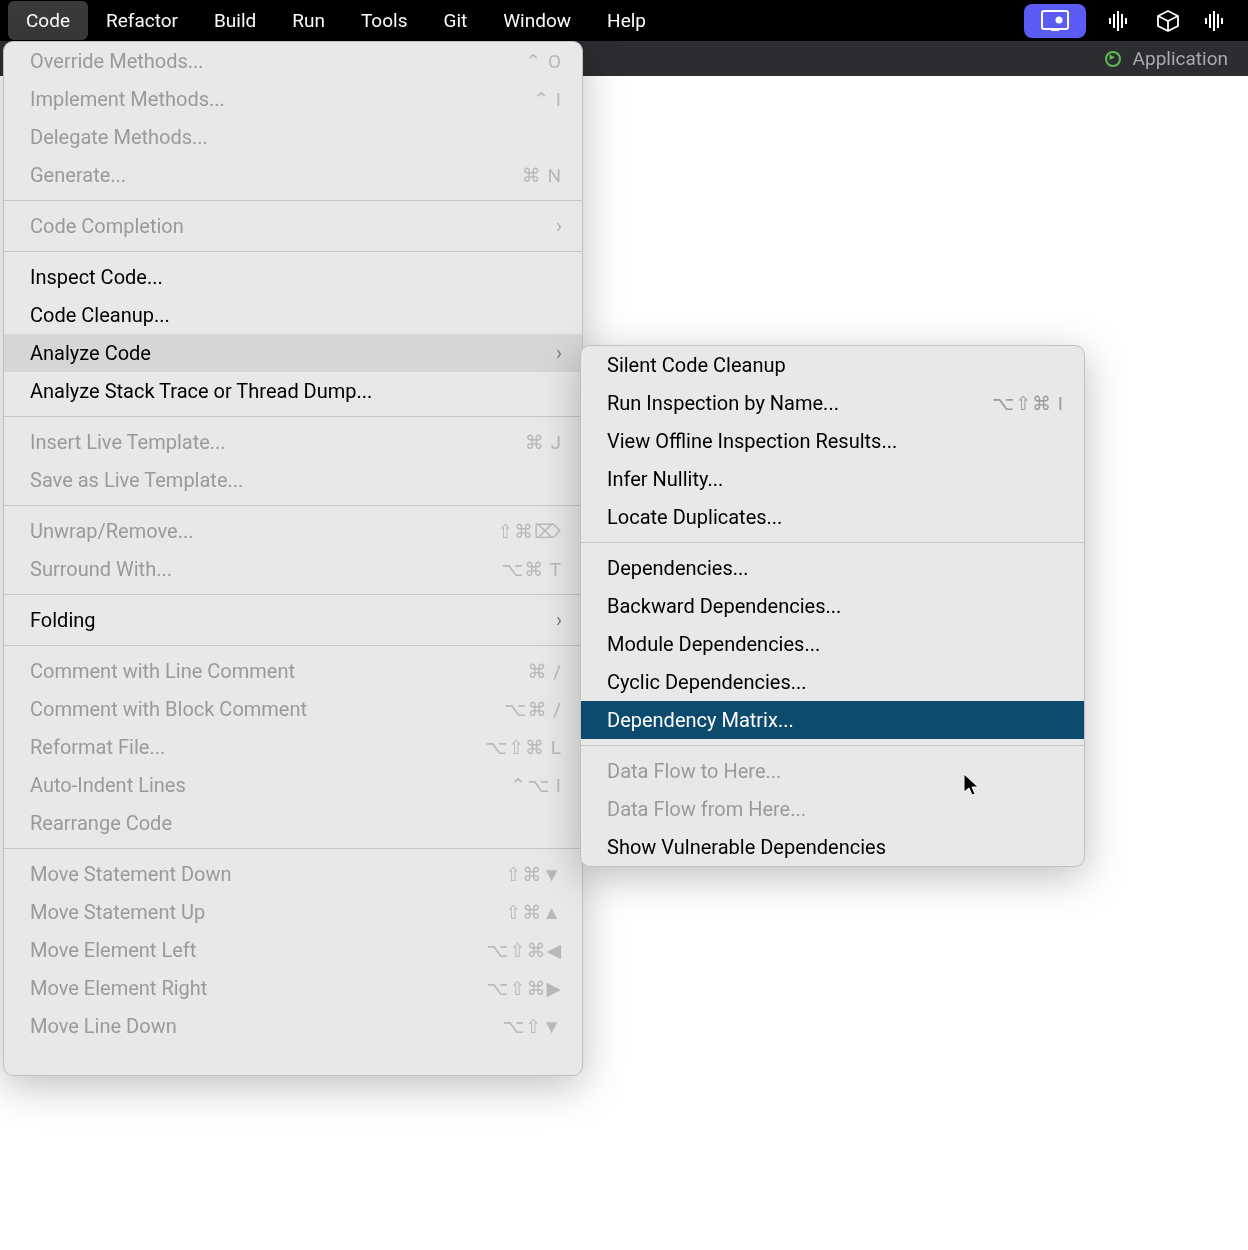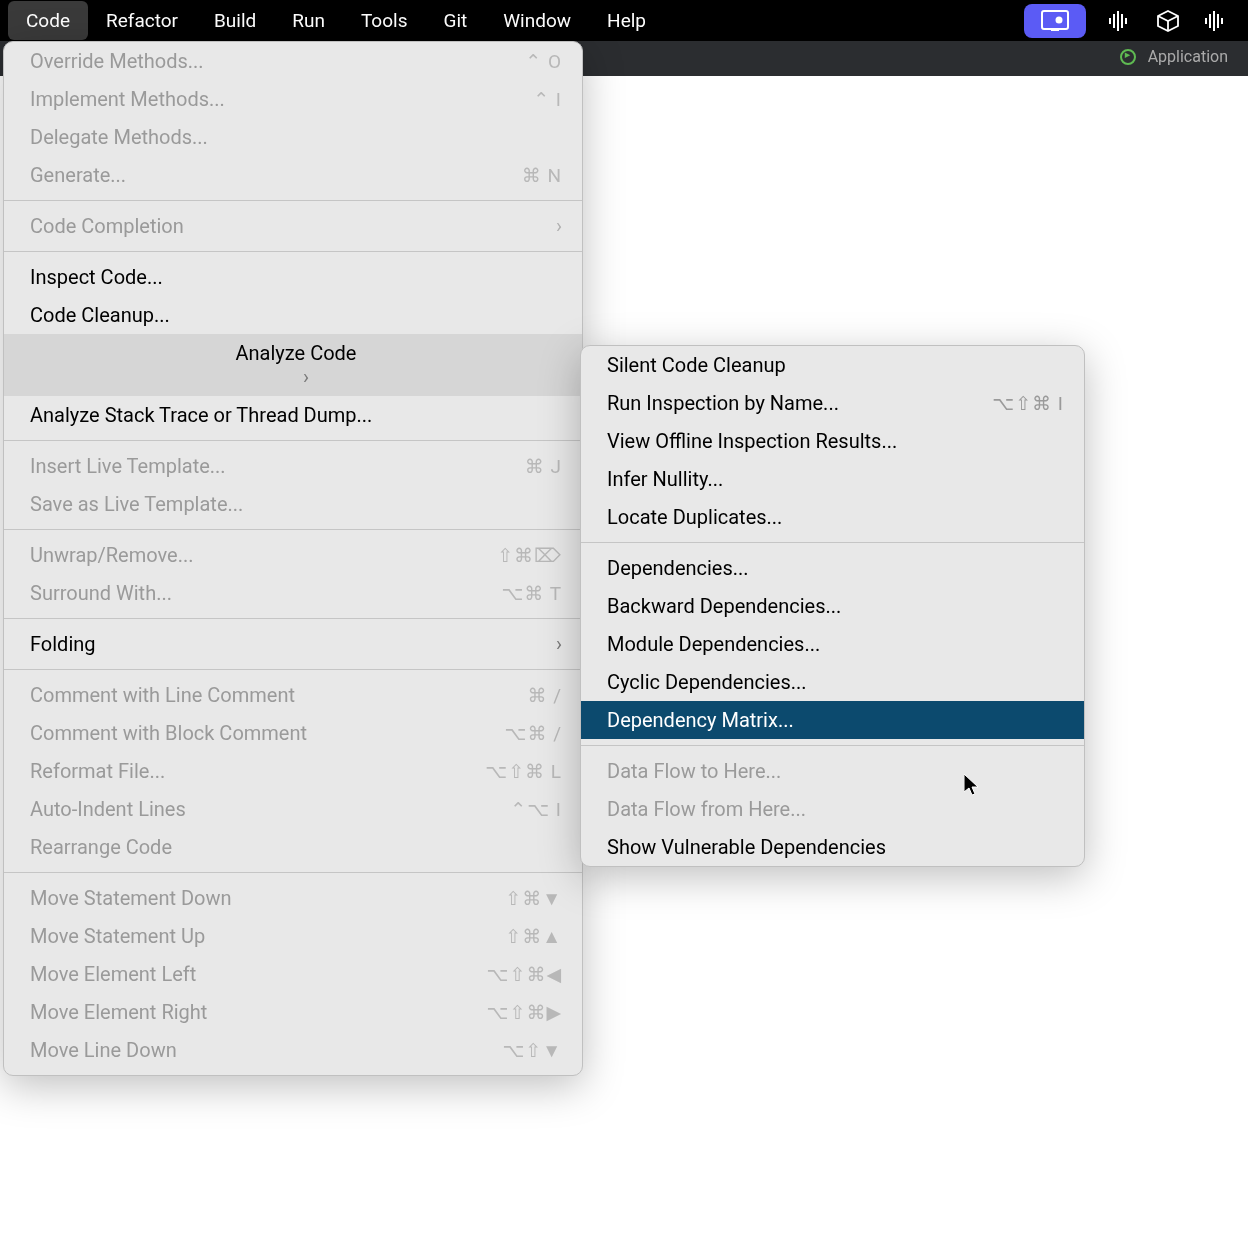--- a/index.html
+++ b/index.html
@@ -59,21 +59,21 @@
       background: #2b2d30;
       height: 35px;
       width: 100%;
       position: relative;
     }
     .secondary-bar-right {
       position: absolute;
       right: 20px;
       top: 6px;
       color: #aaa;
-      font-size: 16px;
+      font-size: 19px;
       display: flex;
       align-items: center;
       gap: 12px;
     }
     .green-circle {
       width: 16px;
       height: 16px;
       border: 2px solid #5fba52;
       border-radius: 50%;
       position: relative;
@@ -115,21 +115,20 @@
       display: flex;
       align-items: center;
       justify-content: space-between;
       padding: 7px 20px 7px 26px;
       font-size: 20px;
       cursor: pointer;
       min-height: 38px;
     }
     .menu-item.hovered {
       background: #d6d6d6;
-      flex-direction: column;
     }
     .menu-item.selected {
       background: #0c4a6e;
       color: #fff;
       align-items: center;
     }
     .menu-item.disabled {
       color: #9a9a9a;
       cursor: default;
       gap: 16px;

